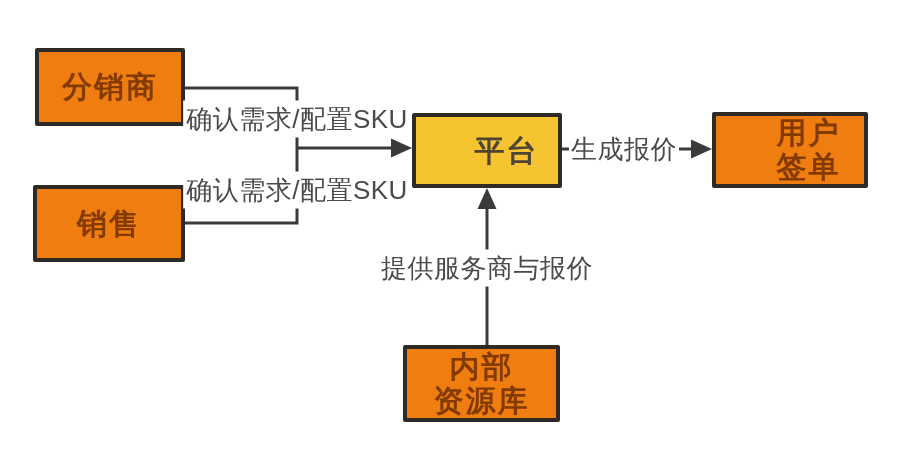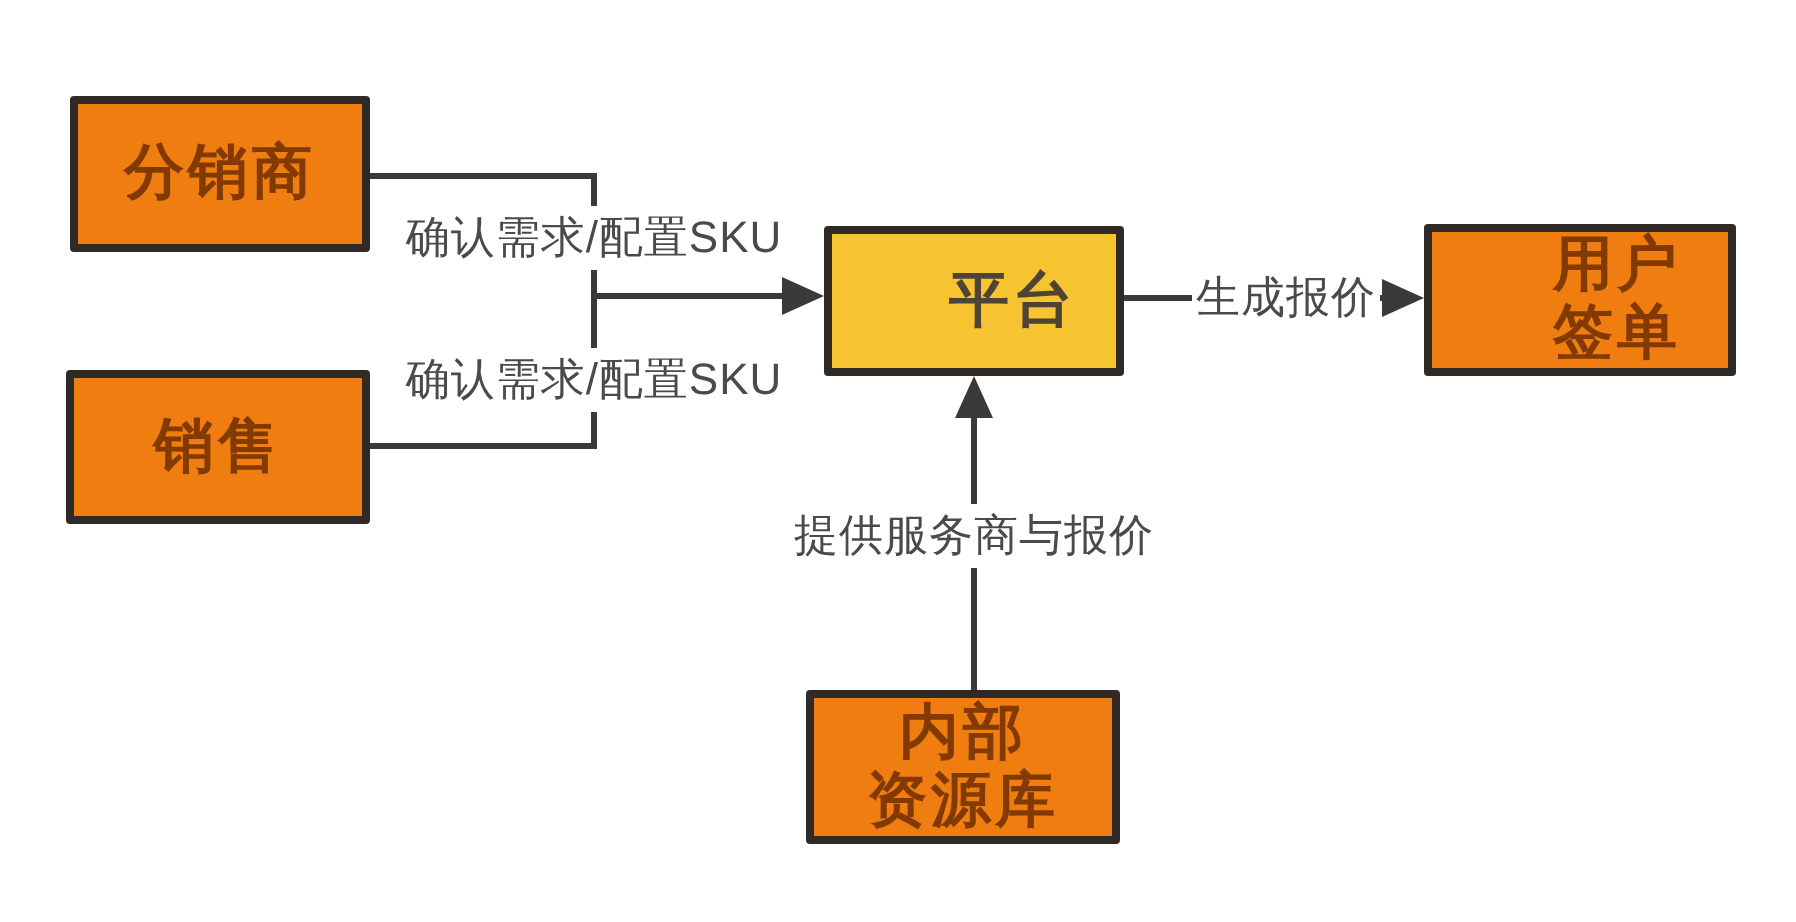--- a/index.html
+++ b/index.html
@@ -48,29 +48,29 @@
   #node-distributor{left:35px;top:48px;width:150px;height:78px;}
   #node-sales{left:33px;top:185px;width:152px;height:77px;}
   #node-platform{left:412px;top:113px;width:150px;height:75px;}
   #node-user-sign{left:712px;top:112px;width:156px;height:76px;padding-left:37px;}
   #node-internal-resources{left:403px;top:345px;width:157px;height:77px;}
   .edge-label{
     position:absolute;
     transform:translate(-50%,-50%);
     background:var(--background);
     color:var(--edge-label);
-    font-size:22px;
+    font-size:26px;
     font-weight:500;
     white-space:nowrap;
     padding:1px 3px;
     letter-spacing:0.5px;
   }
   #edge-label-distributor{left:297px;top:119px;}
   #edge-label-sales{left:297px;top:190px;}
-  #edge-label-quote{left:624px;top:149px;padding:1px 2px;margin-left:19px;}
+  #edge-label-quote{left:624px;top:149px;padding:1px 2px;}
   #edge-label-providers{left:487px;top:268px;}
 </style>
 </head>
 <body>
 
 <div class="canvas">
 
   <svg class="connector-svg" viewBox="0 0 898 461" aria-hidden="true">
 
     <path d="M185 88 H297 V148"></path>

